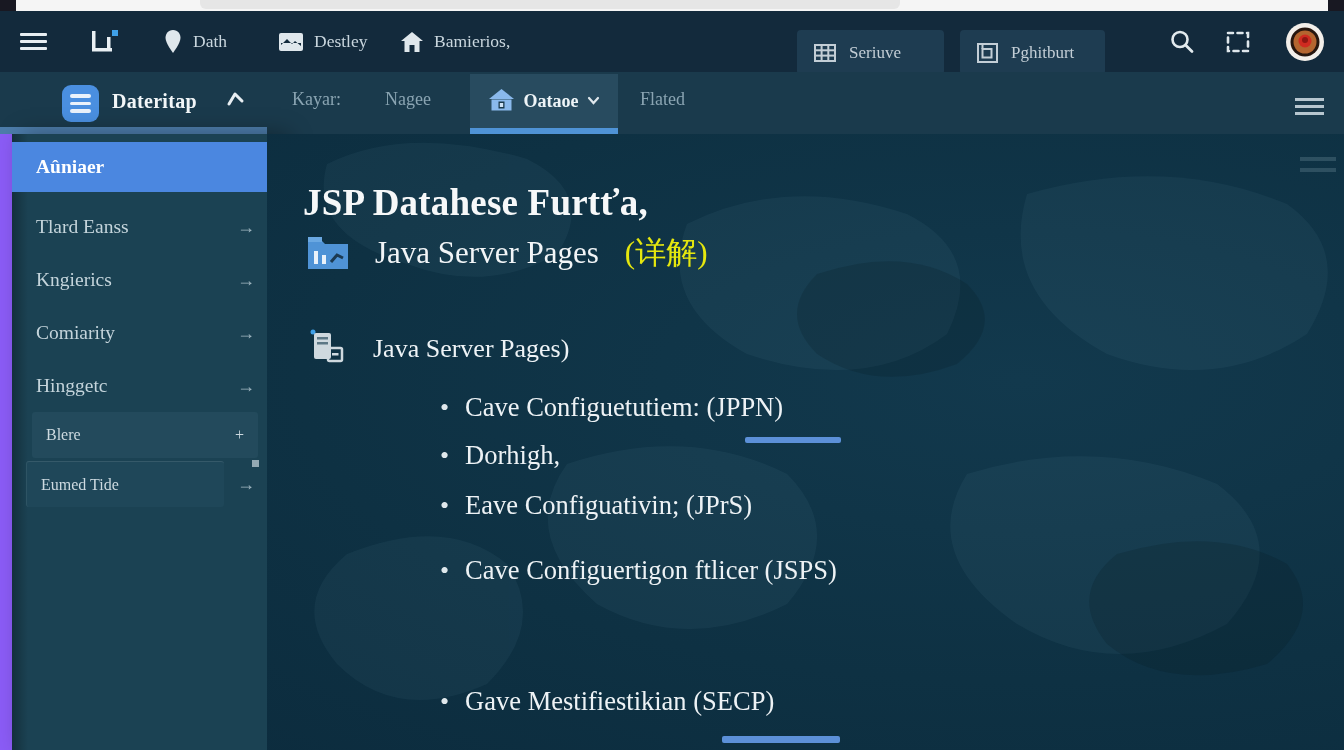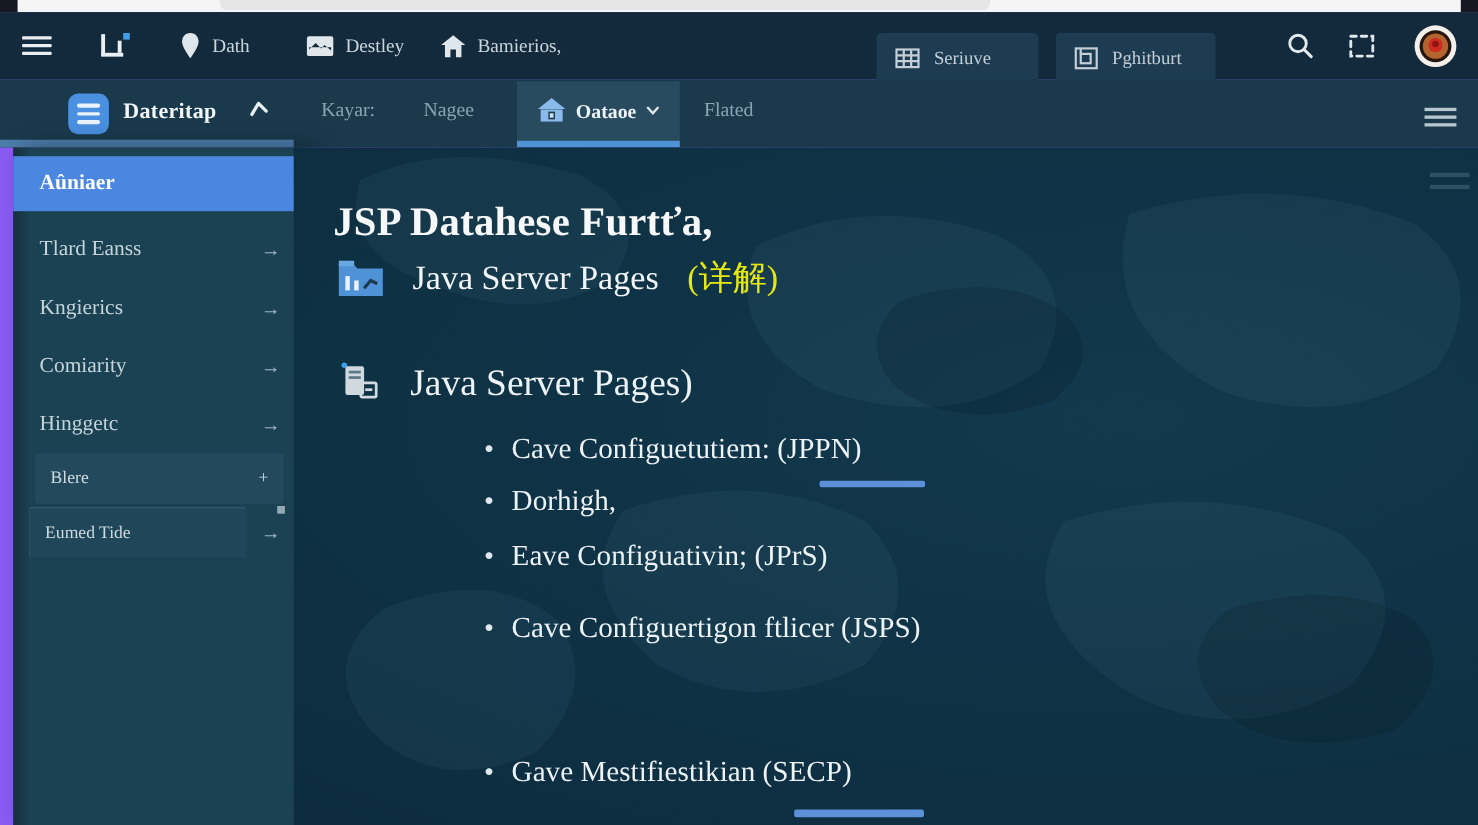--- a/index.html
+++ b/index.html
@@ -51,21 +51,21 @@
   .content{position:absolute;left:267px;top:134px;width:1077px;height:616px;
     background:radial-gradient(1200px 500px at 70% 40%, #12394d 0%, #0e3143 60%, #0c2c3e 100%);}
   .mapsvg{position:absolute;left:0;top:0;}
   .faint-eq{position:absolute;right:8px;top:16px;width:36px;}
   .faint-eq span{display:block;width:36px;height:4px;background:rgba(190,215,228,.18);margin:7px 0;}
 
   .c-title{position:absolute;left:36px;top:22px;color:#f6f8f9;font-size:37px;font-weight:bold;letter-spacing:.2px;}
   .c-row{position:absolute;display:flex;align-items:center;gap:24px;}
   .c-sub{left:38px;top:98px;color:#f2f5f7;font-size:31px;}
   .c-sub .yellow{margin-left:2px;}
-  .c-sec{left:40px;top:194px;color:#eef3f6;font-size:34px;}
+  .c-sec{left:40px;top:194px;color:#eef3f6;font-size:26px;}
   .bullet{position:absolute;left:173px;color:#edf2f5;font-size:26.5px;display:flex;align-items:center;}
   .bullet::before{content:"•";margin-right:16px;color:#dfe8ec;font-size:26px;}
   .bluebar{position:absolute;border-radius:2px;}
 </style>
 </head>
 <body>
 
 <div class="screen">
 
   <div class="winstrip">

